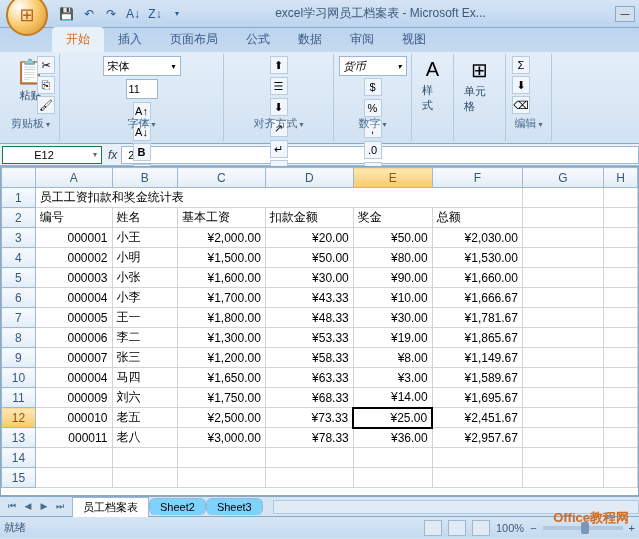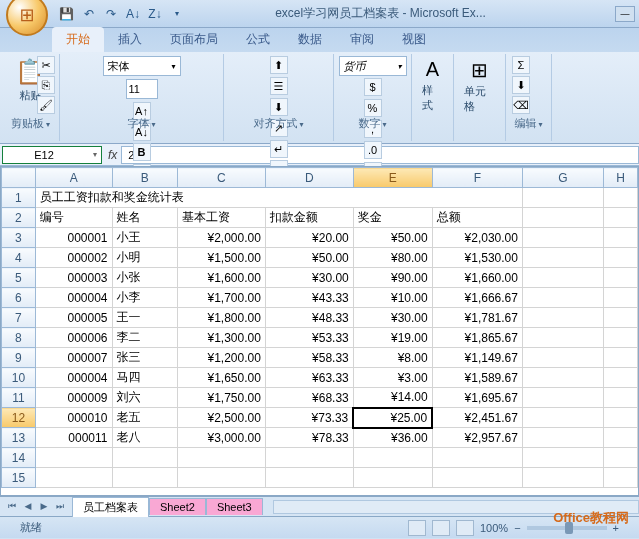--- a/index.html
+++ b/index.html
@@ -51,25 +51,25 @@
     .grid td.cell { padding: 0 4px; font-family: SimSun, sans-serif; }
     .grid td.r { text-align: right; }
     .grid td.l { text-align: left; }
     .selected-cell { border: 2px solid #000 !important; position: relative; }
     
     
     .sheet-tabs { height: 20px; background: #d6e5f4; display: flex; align-items: center; border-top: 1px solid #8aa8c6; }
     .nav-btns { display: flex; padding: 0 4px; }
     .nav-btns span { width: 16px; text-align: center; font-size: 9px; color: #4a6a8a; cursor: pointer; }
     .sheet-tab { padding: 2px 10px; background: #fff; border: 1px solid #9ab8d6; border-bottom: none; font-size: 11px; cursor: pointer; }
-    .sheet-tab.inactive { background: #f9a8d4; }
+    .sheet-tab.inactive { background: #7dd3fc; border-radius: 6px; }
     .hscroll { flex: 1; height: 14px; background: #e0ebf6; margin-left: 10px; border: 1px solid #b0c8e0; }
     
     
-    .status { height: 22px; background: linear-gradient(#d6e5f4, #c5daf0); display: flex; align-items: center; padding: 0 20px; border-top: 1px solid #8aa8c6; font-size: 11px; color: #3a5a7a; }
+    .status { height: 22px; background: linear-gradient(#d6e5f4, #c5daf0); display: flex; align-items: center; padding: 0 4px; border-top: 1px solid #8aa8c6; font-size: 11px; color: #3a5a7a; }
     .status-right { margin-left: auto; display: flex; align-items: center; gap: 6px; }
     .zoom-slider { width: 80px; height: 4px; background: #b0c8e0; position: relative; }
     .zoom-slider::after { content: ''; position: absolute; left: 38px; top: -4px; width: 8px; height: 12px; background: #7a98b6; border-radius: 2px; }
     .view-btn { width: 18px; height: 16px; background: #e0ebf6; border: 1px solid #a0b8d0; }
     
     .watermark { position: absolute; bottom: 12px; right: 10px; font-size: 13px; color: #d66a1a; font-weight: bold; z-index: 100; }
   </style>
 </head>
 <body>
 

